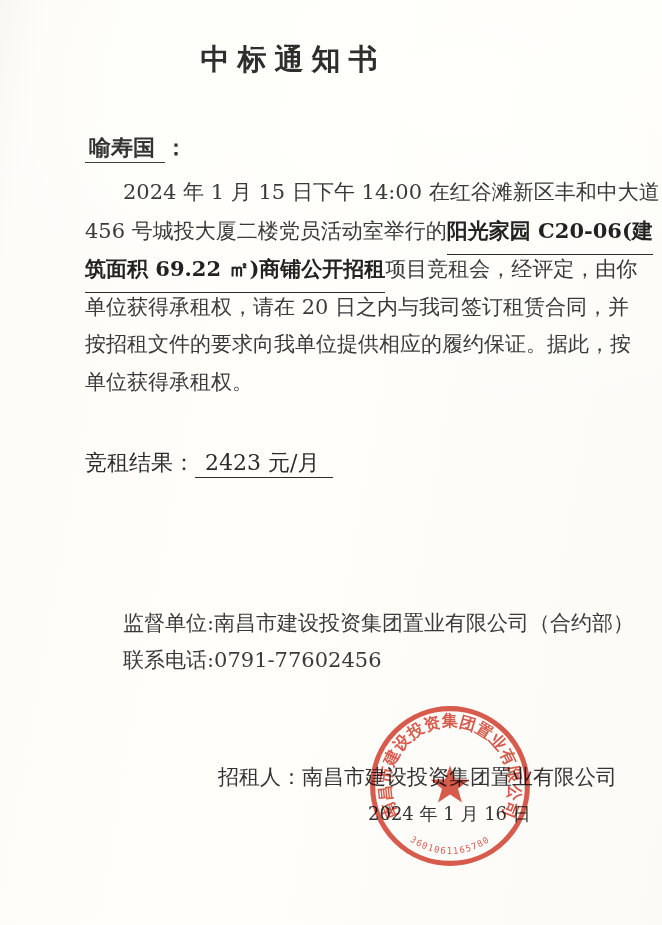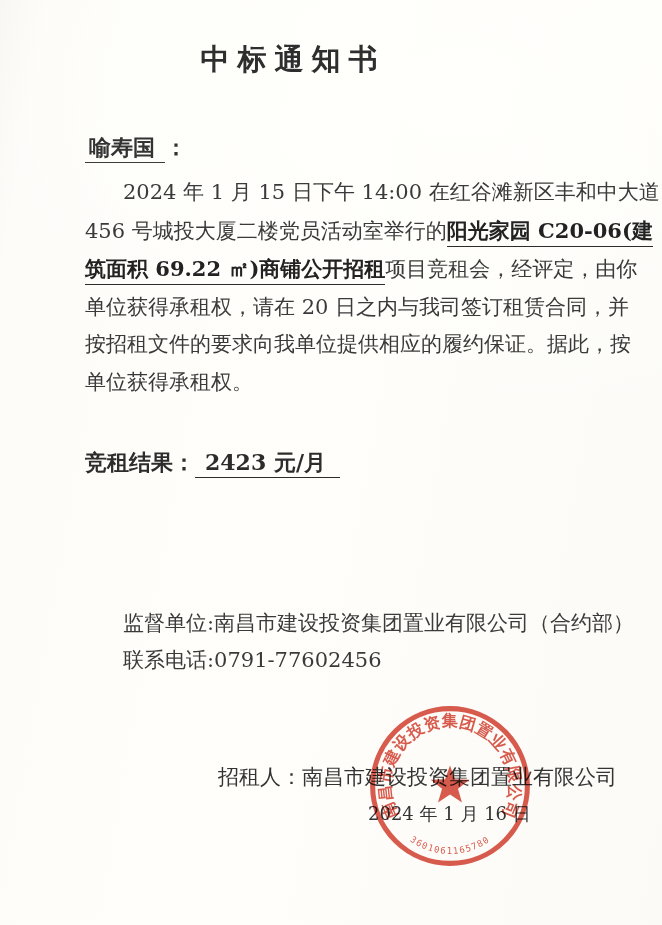--- a/index.html
+++ b/index.html
@@ -37,26 +37,26 @@
     position:absolute; left:85px;
     font-size:21px; color:#3a3a3a;
     line-height:37.6px;
     white-space:nowrap;
   }
   .para .line{display:block;}
   .indent{padding-left:38px;}
   .em{
     font-weight:700; color:#222;
     border-bottom:1.6px solid #2c2c2c;
-    padding-bottom:3px;
+    padding-bottom:11px;
   }
   .body-para{top:174px;}
   .result-line{
     position:absolute; top:448px; left:85px;
-    font-size:22px; font-weight:700; color:#2c2c2c;
+    font-size:22px; font-weight:400; color:#2c2c2c;
     white-space:nowrap;
   }
   .result-line .value{
     border-bottom:1.6px solid #2c2c2c;
     padding:0 14px 2px 10px;
   }
   .notice-para{top:530px;}
   .contact{
     position:absolute; top:605px; left:123px;
     font-size:21px; color:#3a3a3a; line-height:37px;

